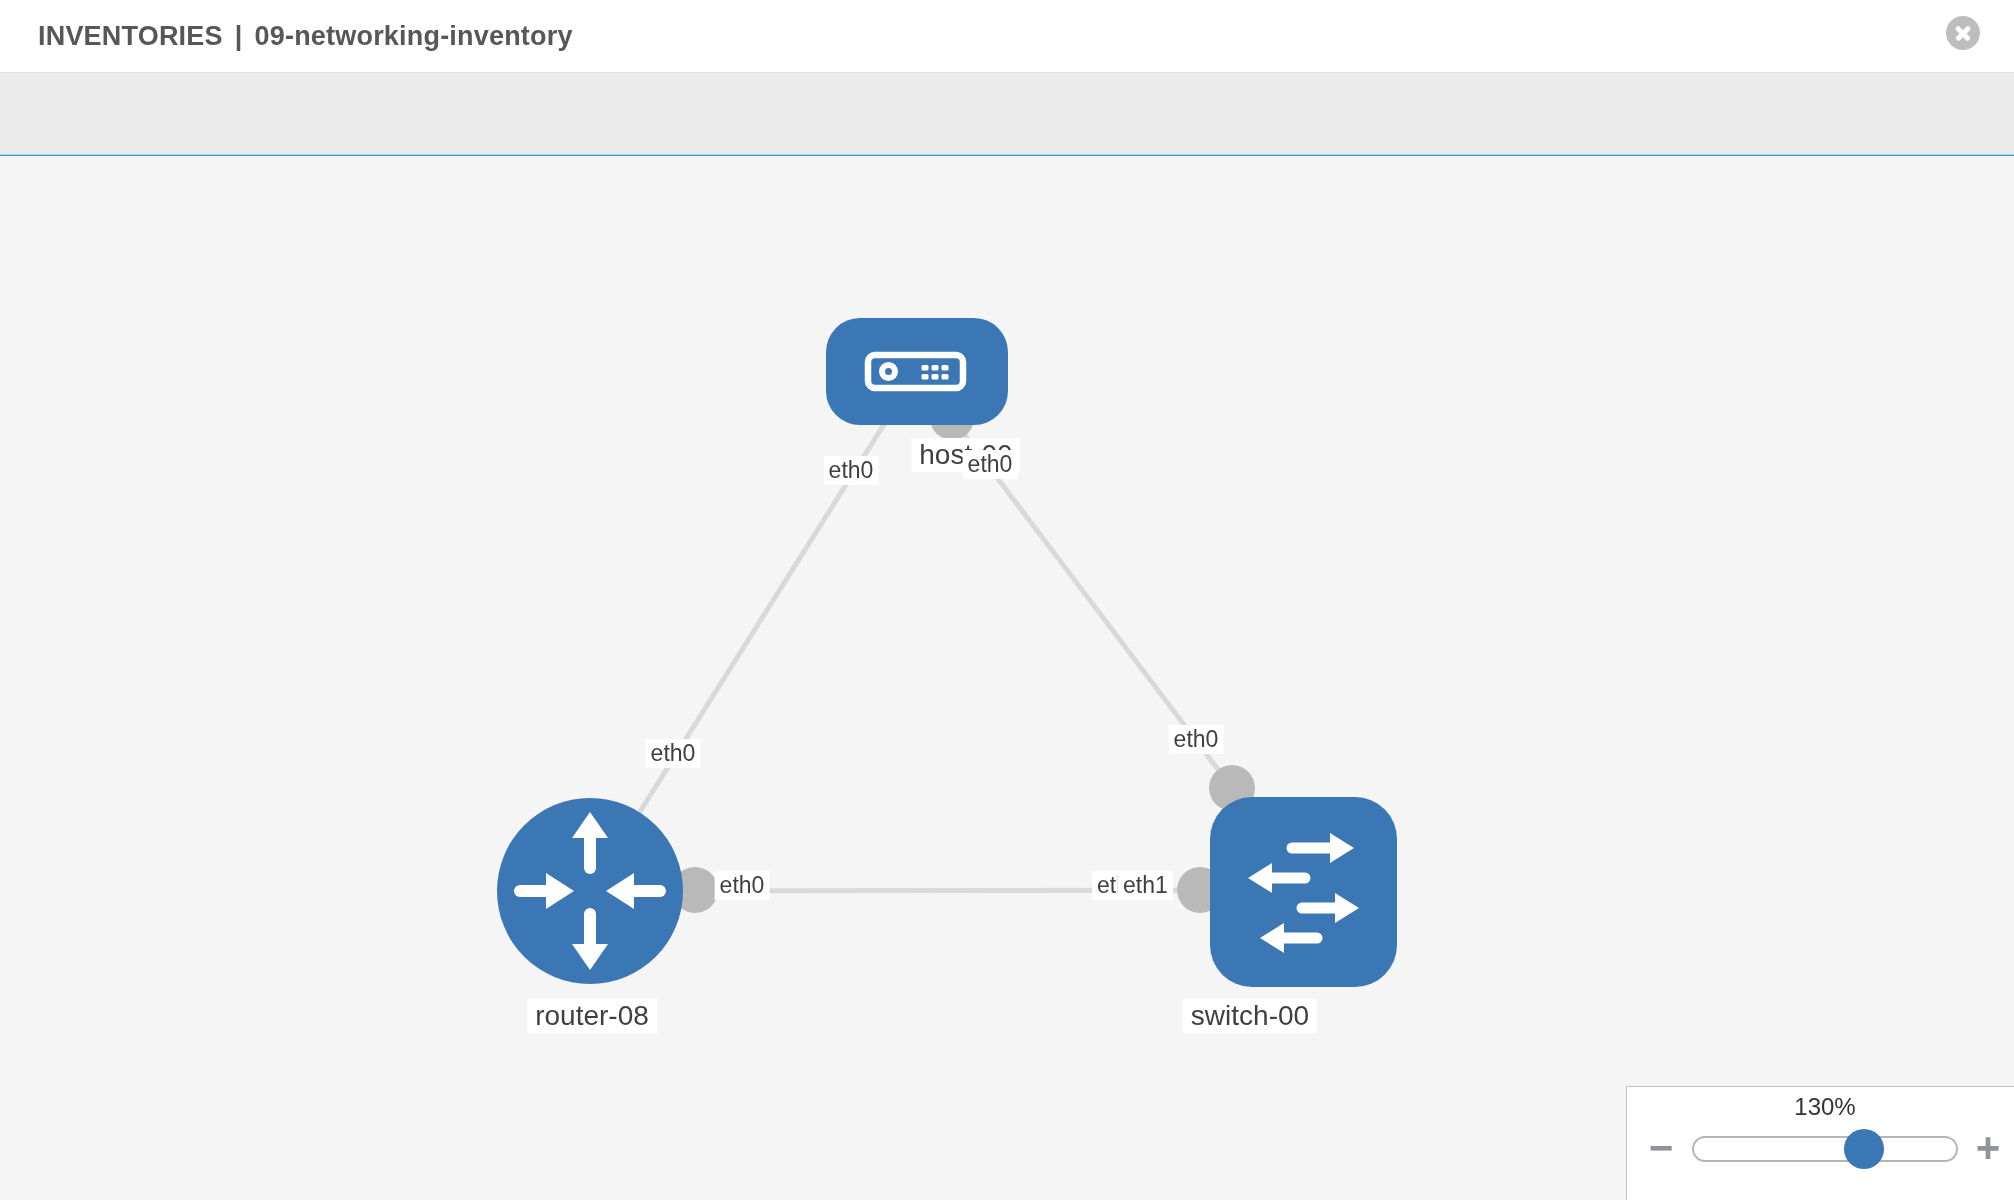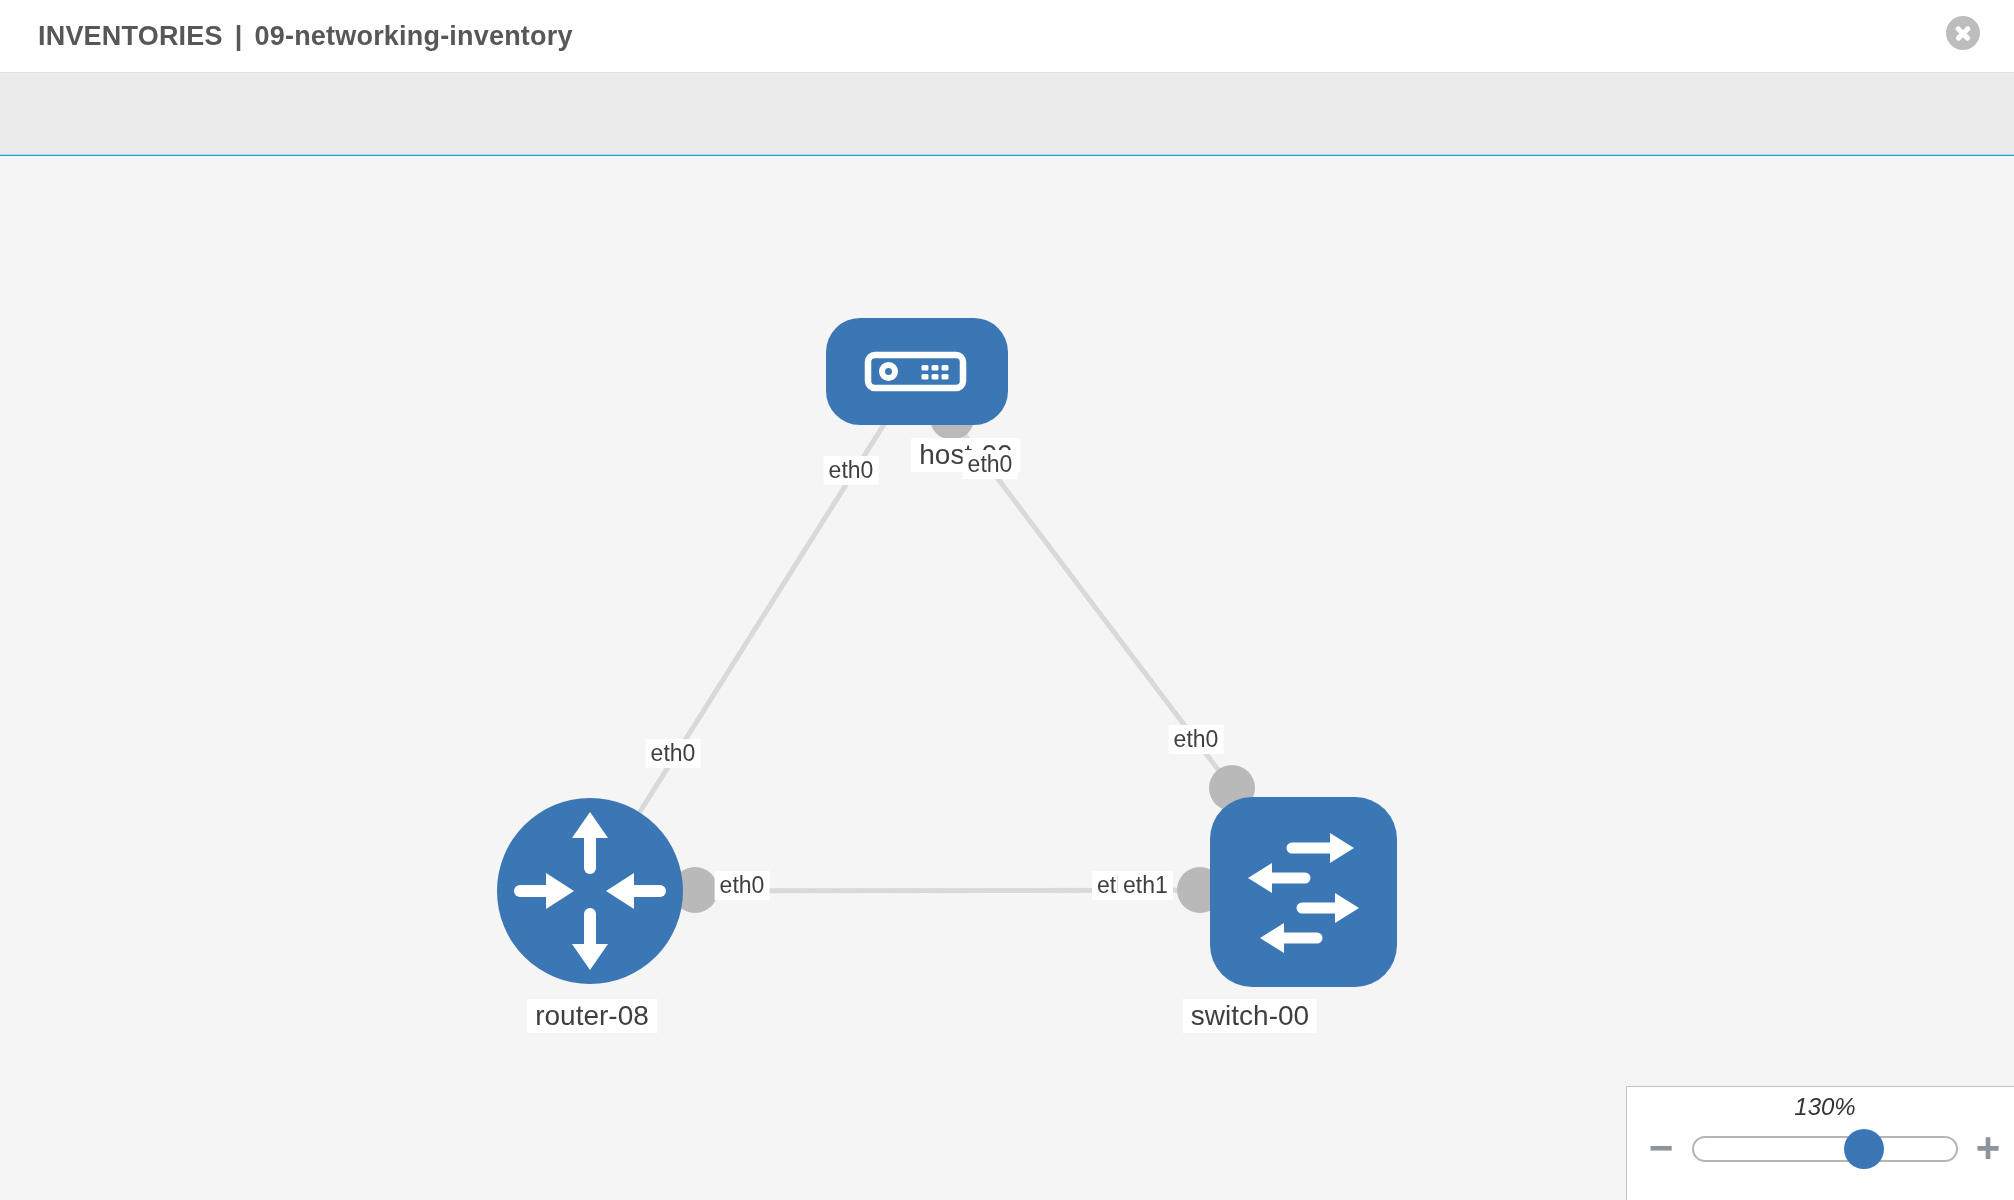--- a/index.html
+++ b/index.html
@@ -34,21 +34,21 @@
   .link{stroke:#d9d9d9;stroke-width:5;}
   .connector{fill:#b9b9b9;}
   .graph-label{position:absolute;background:#ffffff;color:#3f3f3f;white-space:nowrap;z-index:2;}
   .node-label{font-size:28px;padding:1px 8px;transform:translateX(-50%);}
   .eth-label{font-size:23px;padding:1px 5px;}
   .eth-center{transform:translateX(-50%);}
 
   
   .zoom-panel{position:absolute;left:1626px;top:1086px;width:390px;height:116px;background:#ffffff;
     border:1px solid #c3c3c3;box-sizing:border-box;}
-  .zoom-level{position:absolute;left:58px;top:6px;width:280px;text-align:center;font-size:24px;color:#333;font-style:italic;}
+  .zoom-level{position:absolute;left:58px;top:6px;width:280px;text-align:center;font-size:24px;color:#333;}
   .zoom-btn{position:absolute;width:34px;height:40px;top:42px;font-size:42px;font-weight:700;color:#8d949c;
     text-align:center;line-height:38px;cursor:pointer;user-select:none;}
   .zoom-minus{left:17px;}
   .zoom-plus{left:344px;}
   .zoom-track{position:absolute;left:65px;top:49px;width:266px;height:26px;background:#fff;
     border:2px solid #b5b5b5;border-radius:14px;box-sizing:border-box;cursor:pointer;}
   .zoom-thumb{position:absolute;left:217px;top:42px;width:40px;height:40px;border-radius:50%;
     background:#3b77b5;cursor:grab;z-index:2;}
 </style>
 </head>

